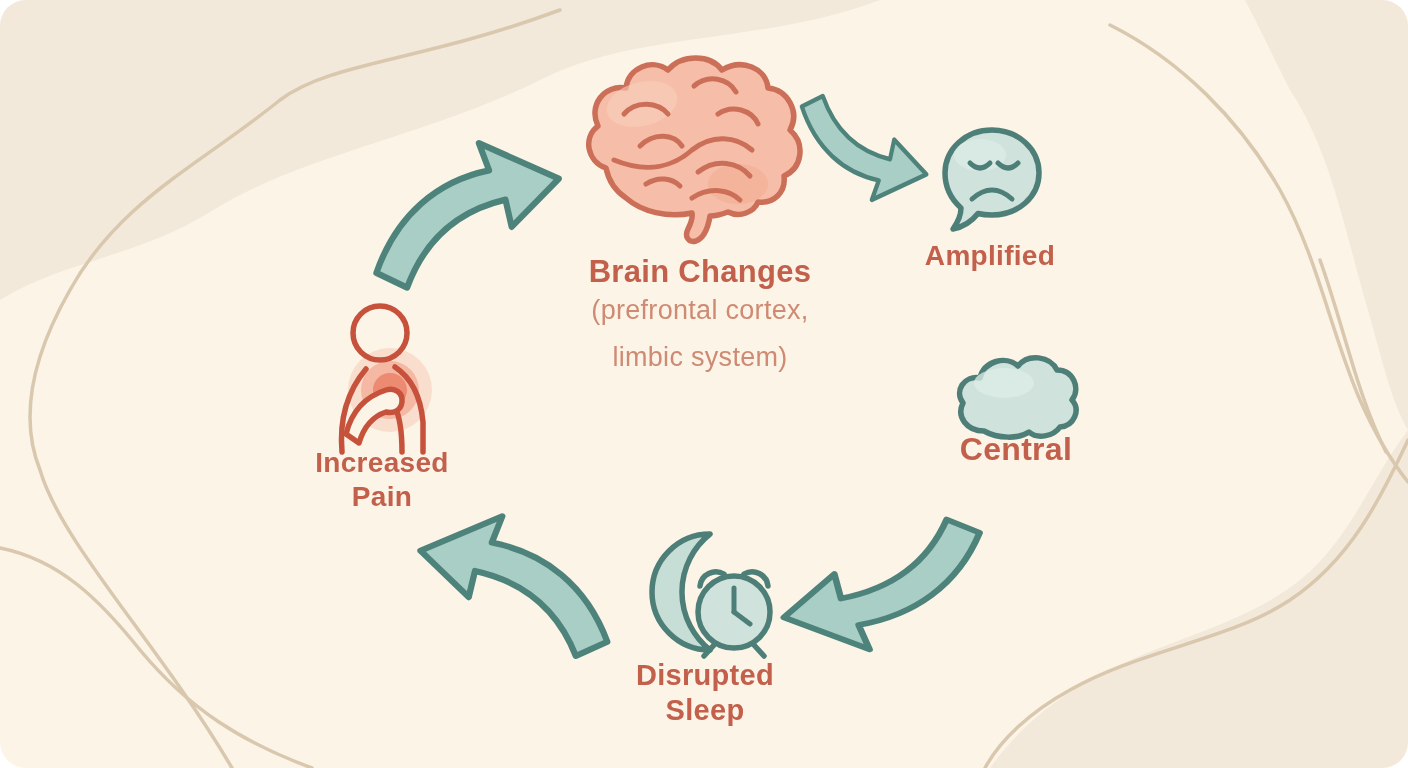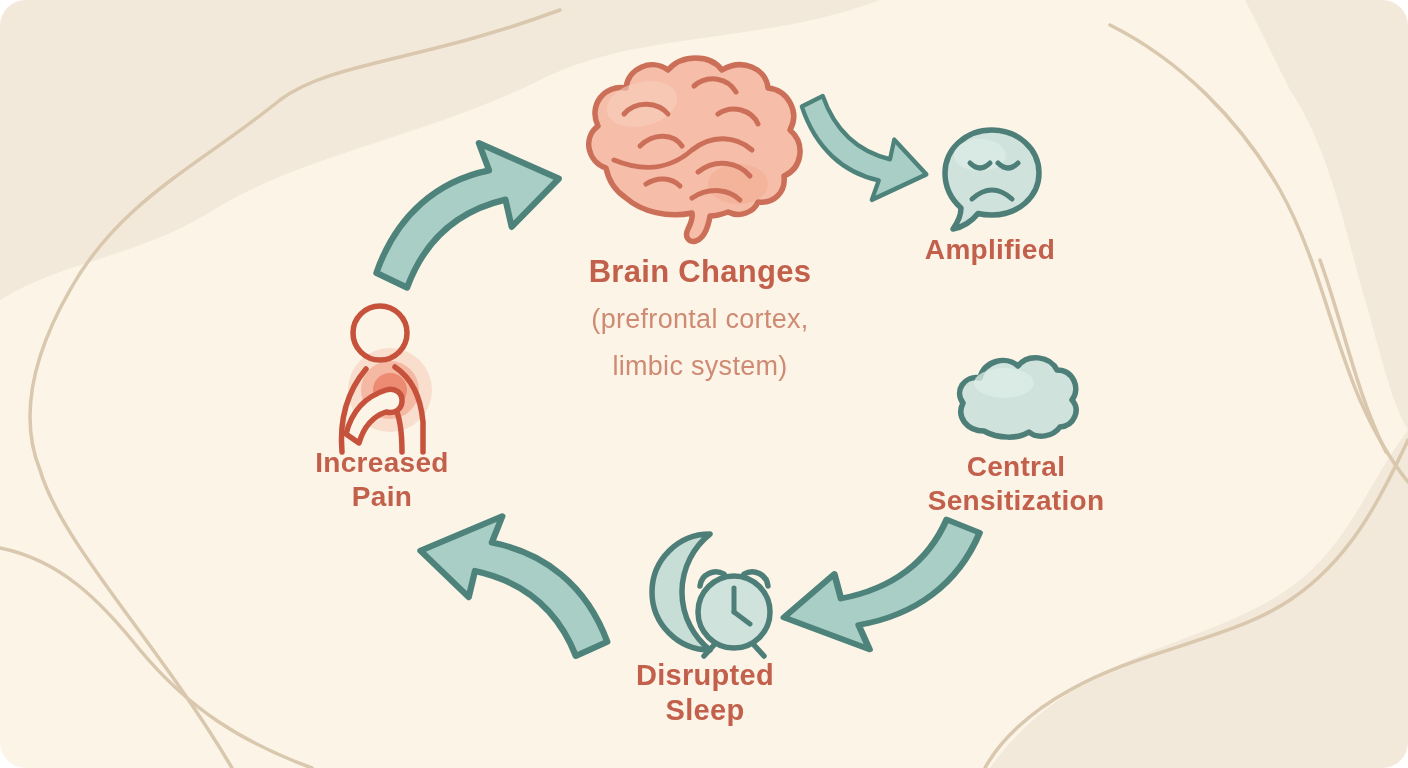--- a/index.html
+++ b/index.html
@@ -115,31 +115,30 @@
     <g fill="none" stroke="#c6523c" stroke-width="5.5" stroke-linecap="round">
       <path d="M 36 154 C 33 118 44 90 60 71"></path>
       <path d="M 89 69 C 107 81 115 102 117 124 L 117 154"></path>
       <path d="M 96 154 C 96 132 94 118 88 107"></path>
     </g>
     <path d="M 40 136 C 46 112 61 98 80 92 C 89 89 97 95 96 104 C 95 112 88 116 80 114 C 68 118 58 128 53 145 Z" fill="#fbf4e7" stroke="#c6523c" stroke-width="5.5" stroke-linejoin="round"></path>
   </svg>
 
   <div class="node-label" style="left:520px;top:253px;width:360px;font-size:31px">
     <span>Brain Changes</span>
-    <span class="sub" style="font-size:27px;margin-top:12px">(prefrontal cortex,</span>
+    <span class="sub" style="font-size:27px;margin-top:3px">(prefrontal cortex,</span>
     <span class="sub" style="font-size:27px">limbic system)</span>
   </div>
 
-  <div class="node-label" style="left:870px;top:233px;width:240px;font-size:28px">
+  <div class="node-label" style="left:870px;top:239px;width:240px;font-size:28px">
     <span>Amplified</span>
   </div>
 
-  <div class="node-label" style="left:868px;top:450px;width:296px;font-size:28px">
+  <div class="node-label" style="left:868px;top:430px;width:296px;font-size:32px">
     <span>Central</span>
-    <span>Sensitization</span>
   </div>
 
   <div class="node-label" style="left:266px;top:446px;width:232px;font-size:28px">
     <span>Increased</span>
     <span>Pain</span>
   </div>
 
   <div class="node-label" style="left:580px;top:658px;width:250px;font-size:29px">
     <span>Disrupted</span>
     <span>Sleep</span>

